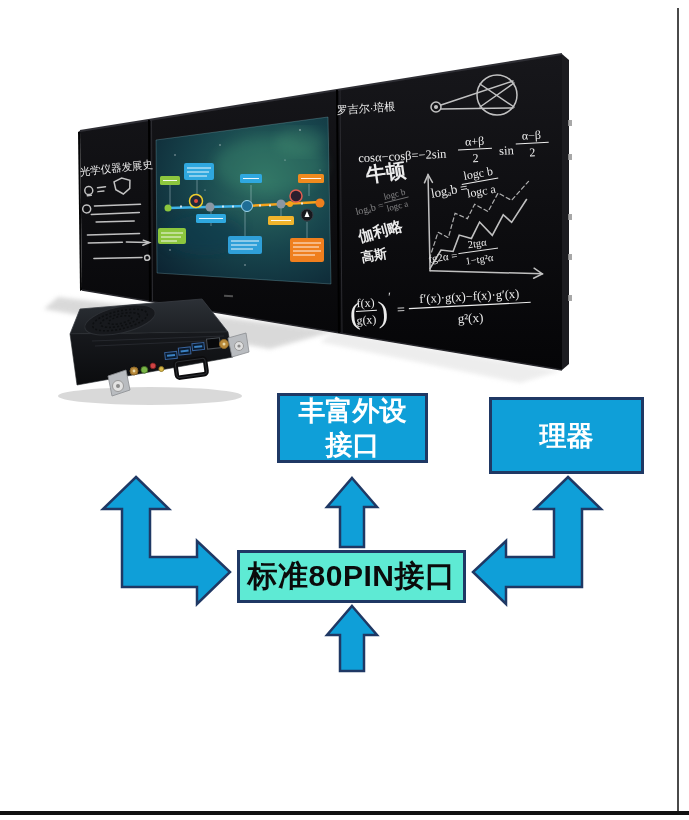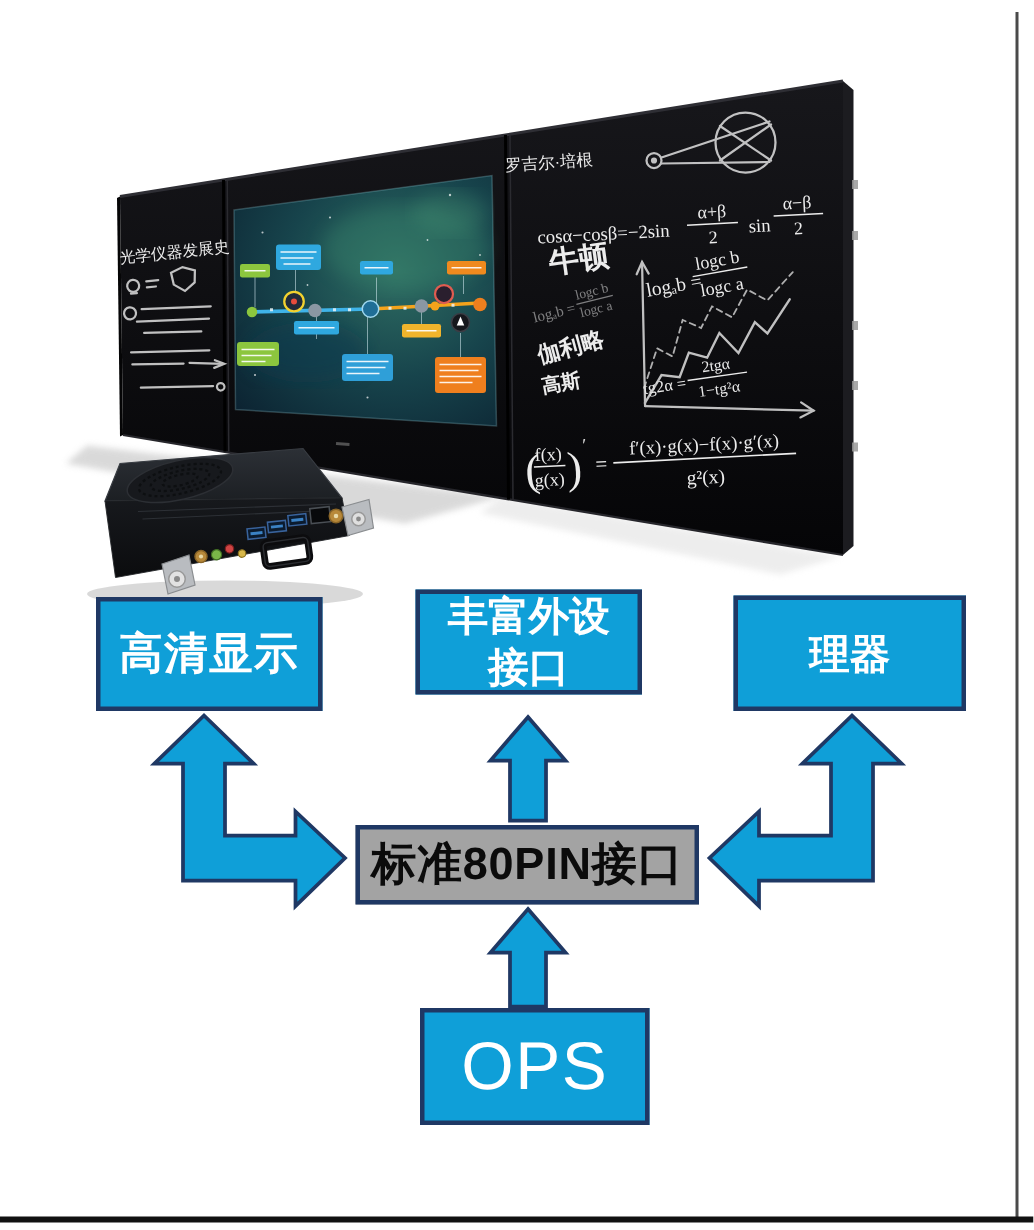--- a/index.html
+++ b/index.html
@@ -8,21 +8,21 @@
   .page{position:absolute;inset:0;width:689px;height:820px;background:#fff;}
   svg{position:absolute;left:0;top:0;}
   #board-svg{z-index:1;}
   #arrows-svg{z-index:2;pointer-events:none;}
   .fbox{position:absolute;z-index:3;display:flex;flex-direction:column;align-items:center;
         justify-content:center;text-align:center;box-sizing:border-box;}
   .blue{background:#0F9FD8;border:3px solid #1F3864;color:#fff;font-weight:bold;}
   .b1{left:64px;top:398px;width:151px;height:76px;font-size:29px;letter-spacing:1px;}
   .b2{left:277px;top:393px;width:151px;height:70px;font-size:27px;line-height:34px;}
   .b3{left:489px;top:397px;width:155px;height:77px;font-size:27px;line-height:34px;}
-  .bpin{left:237px;top:550px;width:229px;height:53px;background:#a3a3a3;border:3px solid #1F3864;
+  .bpin{left:237px;top:550px;width:229px;height:53px;background:#5eead4;border:3px solid #1F3864;
         color:#0b0b0b;font-size:30px;font-weight:bold;letter-spacing:.5px;}
   .bops{left:280px;top:672px;width:153px;height:78px;font-size:45px;font-weight:500;
         letter-spacing:1px;}
   .edge-right{position:absolute;z-index:4;right:10px;top:8px;width:2px;height:806px;background:#4a4a4a;}
   .edge-bottom{position:absolute;z-index:4;left:0;top:811px;width:689px;height:4px;background:#111;}
   .chalkline{stroke:#e0e0e0;stroke-width:1.5;fill:none;stroke-linecap:round;opacity:.85;}
   .mathtxt{font-family:"Liberation Serif","DejaVu Serif",serif;fill:#ececec;}
   .cjk{font-family:"Liberation Sans","DejaVu Sans",sans-serif;fill:#ececec;}
 </style>
 </head>
@@ -316,37 +316,31 @@
 
 <svg id="arrows-svg" width="689" height="820" viewBox="0 0 689 820">
   <g fill="#0F9FD8" stroke="#1F3864" stroke-width="2.5" stroke-linejoin="miter">
     <path d="M136,477 L169,509 L150,509 L150,557 L197,557 L197,541 L230,572 L197,604 L197,587 L122,587 L122,509 L103,509 Z"></path>
     <path d="M568,477 L601,509 L582,509 L582,587 L506,587 L506,604 L473,572 L506,541 L506,557 L554,557 L554,509 L535,509 Z"></path>
     <path d="M352,478 L377,507 L364,507 L364,547 L340,547 L340,507 L327,507 Z"></path>
     <path d="M352,606 L377,635 L364,635 L364,671 L340,671 L340,635 L327,635 Z"></path>
   </g>
 </svg>
 
-<div class="fbox blue b1">
-  <span>高清显示</span>
-</div>
 
 <div class="fbox blue b2">
   <span>丰富外设</span>
   <span>接口</span>
 </div>
 
 <div class="fbox blue b3">
   <span>理器</span>
 </div>
 
 <div class="fbox bpin">
   <span>标准80PIN接口</span>
 </div>
 
-<div class="fbox blue bops">
-  <span>OPS</span>
-</div>
 
 <div class="edge-right"></div>
 <div class="edge-bottom"></div>
 
 </div>
 
 </body></html>

